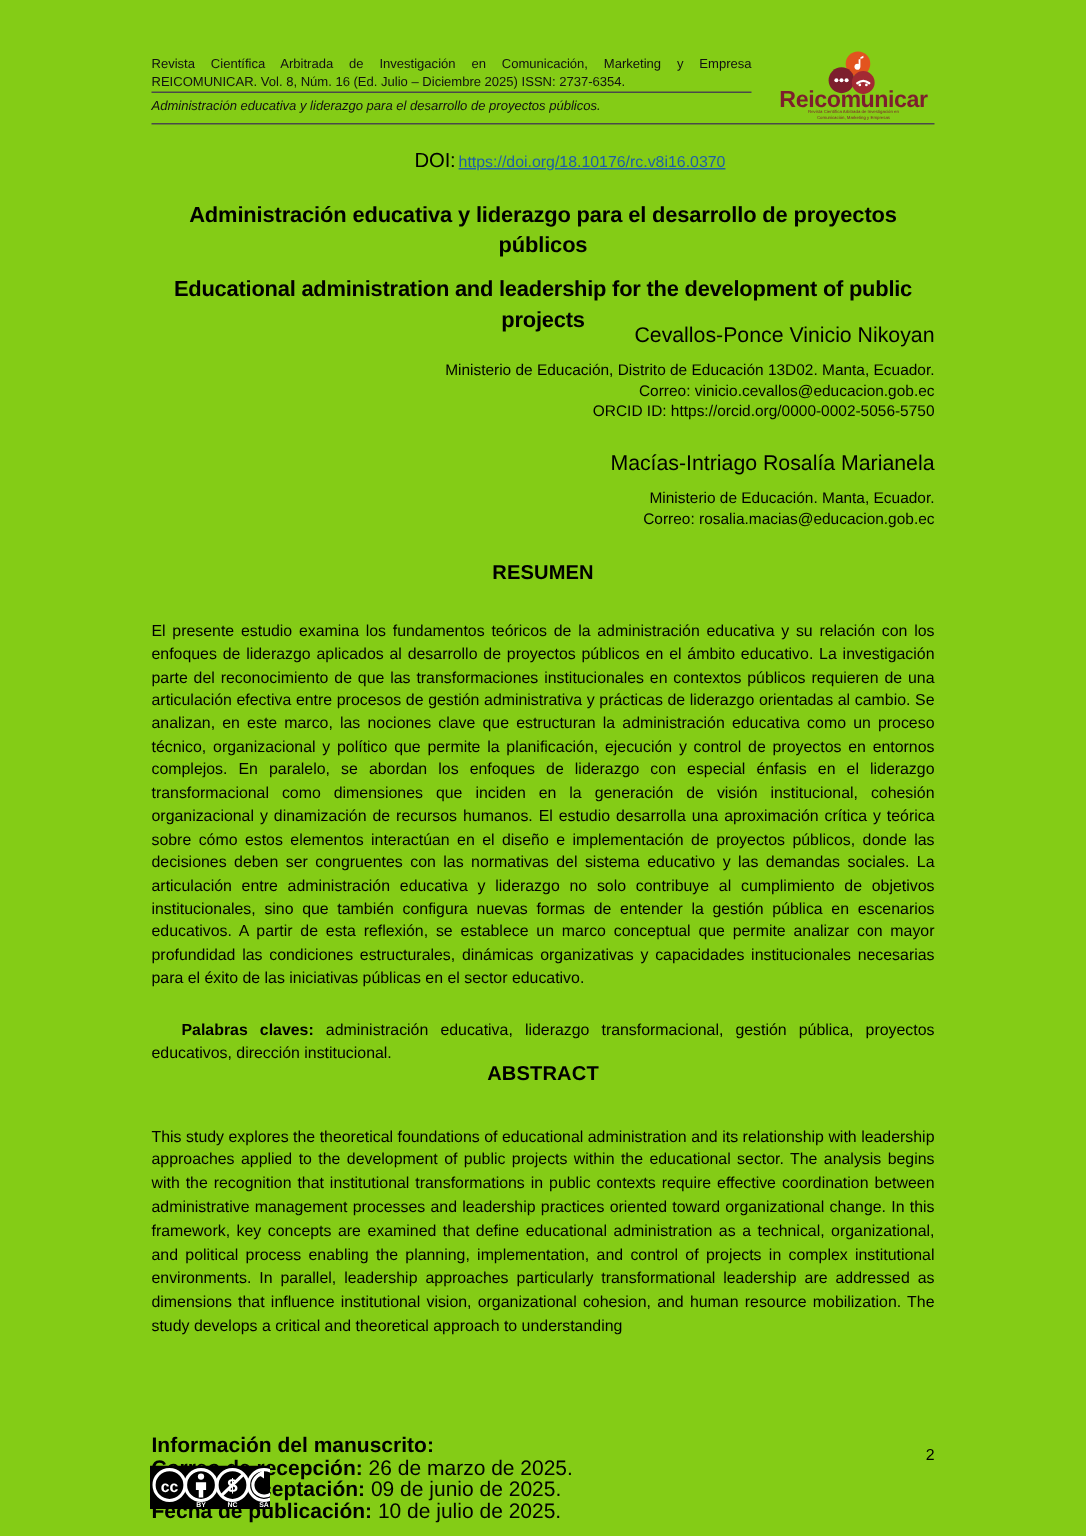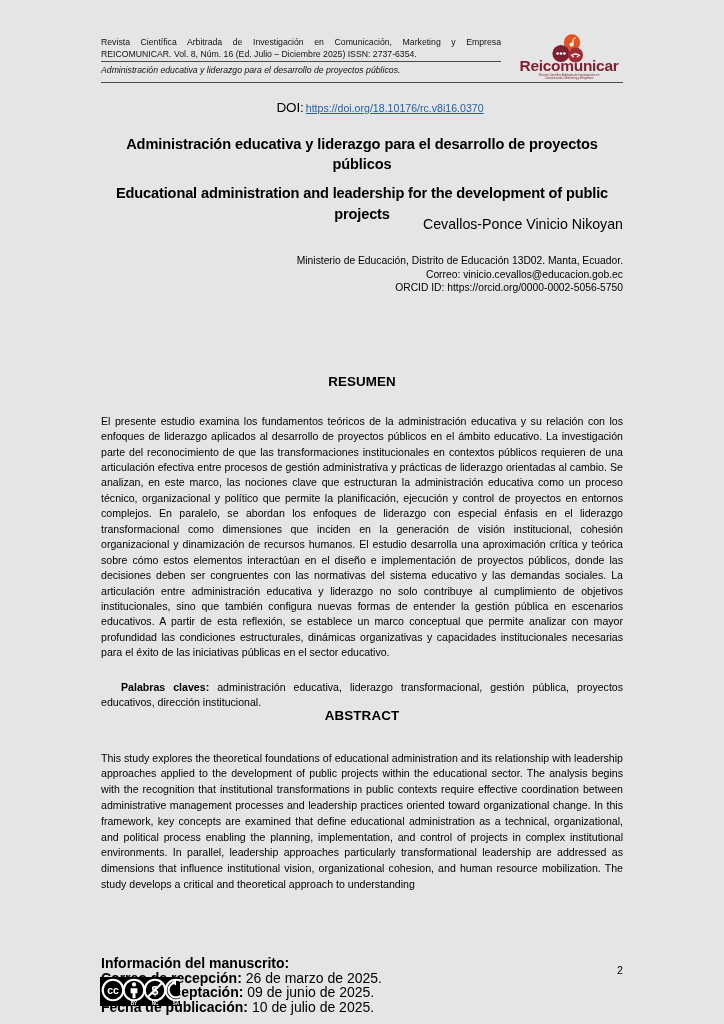--- a/index.html
+++ b/index.html
@@ -10,21 +10,21 @@
   }
   body {
     font-family: "Liberation Sans", sans-serif;
     color: #000000;
   }
   .page {
     position: relative;
     width: 724px;
     height: 1024px;
     margin: 0 auto;
-    background: #e5e5e5;
+    background: #84cc16;
     overflow: hidden;
     box-sizing: border-box;
   }
 
   
   .runhead {
     position: absolute;
     left: 101px;
     top: 36px;
     width: 522px;
@@ -129,21 +129,21 @@
     font-size: 14.2px;
     line-height: 19px;
     color: #000;
   }
   .author-meta {
     font-size: 10.3px;
     line-height: 13.6px;
     color: #000;
   }
   #author1 { top: 215px; }
-  #author1 .author-meta-wrap { margin-top: 20px; }
+  #author1 .author-meta-wrap { margin-top: 7px; }
   #author2 { top: 300px; }
   #author2 .author-meta-wrap { margin-top: 7px; }
 
   
   .sec-head {
     position: absolute;
     left: 101px;
     width: 522px;
     text-align: center;
     font-size: 13.4px;
@@ -245,20 +245,27 @@
 
   <div class="author-block" id="author1">
     <div class="author-name">Cevallos-Ponce Vinicio Nikoyan</div>
     <div class="author-meta-wrap">
       <div class="author-meta">Ministerio de Educación, Distrito de Educación 13D02. Manta, Ecuador.</div>
       <div class="author-meta">Correo: vinicio.cevallos@educacion.gob.ec</div>
       <div class="author-meta">ORCID ID: https://orcid.org/0000-0002-5056-5750</div>
     </div>
   </div>
 
+  <div class="author-block" id="author2">
+    <div class="author-name">Macías-Intriago Rosalía Marianela</div>
+    <div class="author-meta-wrap">
+      <div class="author-meta">Ministerio de Educación. Manta, Ecuador.</div>
+      <div class="author-meta">Correo: rosalia.macias@educacion.gob.ec</div>
+    </div>
+  </div>
 
   <div class="sec-head" id="head-resumen">RESUMEN</div>
   <p class="body-par" id="par-resumen">El presente estudio examina los fundamentos teóricos de la administración educativa y su relación con los enfoques de liderazgo aplicados al desarrollo de proyectos públicos en el ámbito educativo. La investigación parte del reconocimiento de que las transformaciones institucionales en contextos públicos requieren de una articulación efectiva entre procesos de gestión administrativa y prácticas de liderazgo orientadas al cambio. Se analizan, en este marco, las nociones clave que estructuran la administración educativa como un proceso técnico, organizacional y político que permite la planificación, ejecución y control de proyectos en entornos complejos. En paralelo, se abordan los enfoques de liderazgo con especial énfasis en el liderazgo transformacional como dimensiones que inciden en la generación de visión institucional, cohesión organizacional y dinamización de recursos humanos. El estudio desarrolla una aproximación crítica y teórica sobre cómo estos elementos interactúan en el diseño e implementación de proyectos públicos, donde las decisiones deben ser congruentes con las normativas del sistema educativo y las demandas sociales. La articulación entre administración educativa y liderazgo no solo contribuye al cumplimiento de objetivos institucionales, sino que también configura nuevas formas de entender la gestión pública en escenarios educativos. A partir de esta reflexión, se establece un marco conceptual que permite analizar con mayor profundidad las condiciones estructurales, dinámicas organizativas y capacidades institucionales necesarias para el éxito de las iniciativas públicas en el sector educativo.</p>
 
   <p class="body-par" id="par-keywords"><span class="kw-label">Palabras claves:</span><span> administración educativa, liderazgo transformacional, gestión pública, proyectos educativos, dirección institucional.</span></p>
 
   <div class="sec-head" id="head-abstract">ABSTRACT</div>
   <p class="body-par" id="par-abstract">This study explores the theoretical foundations of educational administration and its relationship with leadership approaches applied to the development of public projects within the educational sector. The analysis begins with the recognition that institutional transformations in public contexts require effective coordination between administrative management processes and leadership practices oriented toward organizational change. In this framework, key concepts are examined that define educational administration as a technical, organizational, and political process enabling the planning, implementation, and control of projects in complex institutional environments. In parallel, leadership approaches particularly transformational leadership are addressed as dimensions that influence institutional vision, organizational cohesion, and human resource mobilization. The study develops a critical and theoretical approach to understanding</p>
 
   <div class="ms-info">

